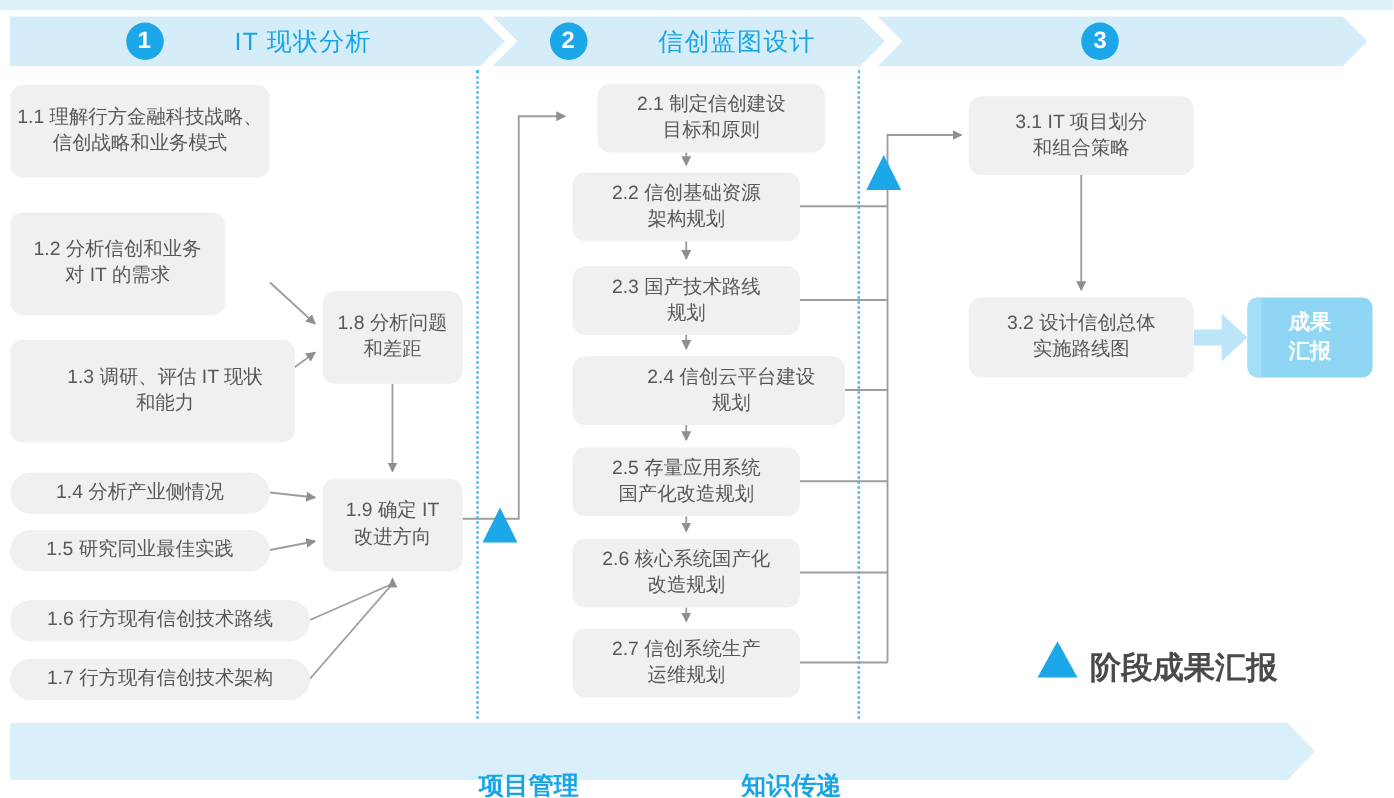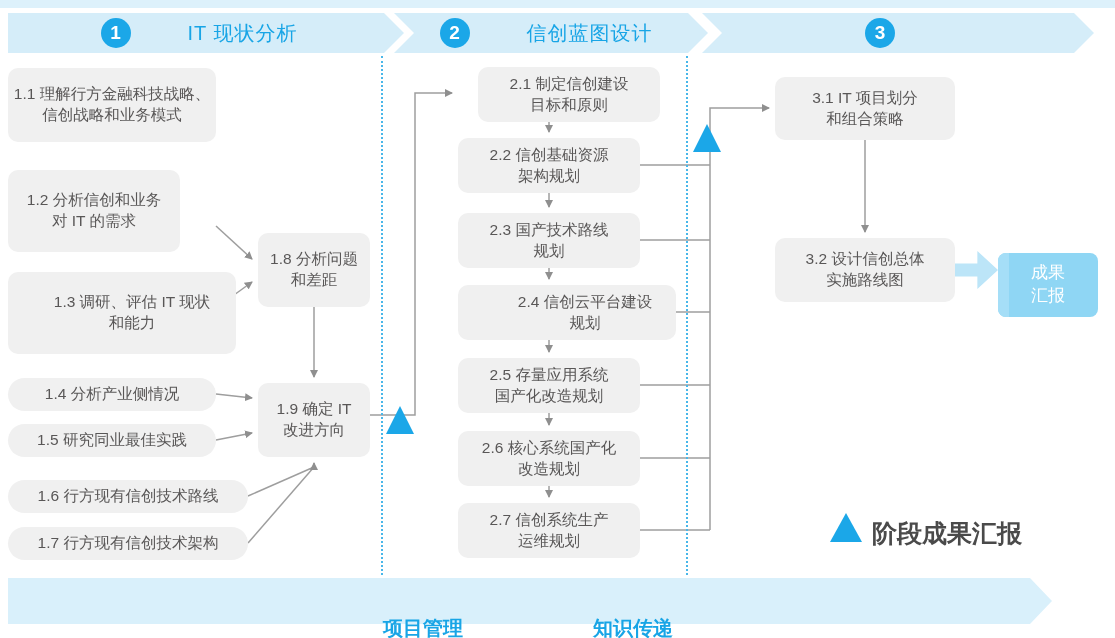--- a/index.html
+++ b/index.html
@@ -17,22 +17,22 @@
     font-size:19px;display:flex;align-items:center;justify-content:center;flex:0 0 auto;}
   .banner-title{color:#18a5e6;font-size:20px;font-weight:normal;letter-spacing:1px;white-space:nowrap;margin-left:48px;}
   
   .dotline{position:absolute;top:56px;height:519px;width:0;border-left:2px dotted #49b7e9;}
   
   .gbox{position:absolute;background:#f0f0f0;border-radius:10px;color:#595757;font-size:15.5px;line-height:1.35;
     display:flex;flex-direction:column;align-items:center;justify-content:center;text-align:center;white-space:nowrap;}
   .pill{border-radius:17px;}
   
   .badge{position:absolute;left:998px;top:238px;width:100px;height:64px;background:#8fd6f4;border-radius:8px;
-    color:#fff;font-weight:normal;font-size:17px;line-height:1.35;display:flex;flex-direction:column;
-    align-items:center;justify-content:center;text-align:center;margin-top:15px;}
+    color:#fff;font-weight:bold;font-size:17px;line-height:1.35;display:flex;flex-direction:column;
+    align-items:center;justify-content:center;text-align:center;}
   .badge-stripe{position:absolute;left:0;top:0;bottom:0;width:11px;background:#a5def7;border-radius:8px 0 0 8px;}
   .badge-text{position:relative;}
   
   .block-arrow{position:absolute;left:955px;top:251px;width:43px;height:38px;background:#bce5f8;
     clip-path:polygon(0 33%,52% 33%,52% 0,100% 50%,52% 100%,52% 67%,0 67%);}
   
   .footer-banner{position:absolute;left:8px;top:578px;width:1044px;height:46px;background:#d9f0fb;
     clip-path:polygon(0 0,calc(100% - 22px) 0,100% 50%,calc(100% - 22px) 100%,0 100%);}
   .footer-label{position:absolute;top:615px;color:#18a5e6;font-size:20px;font-weight:bold;white-space:nowrap;}
   

